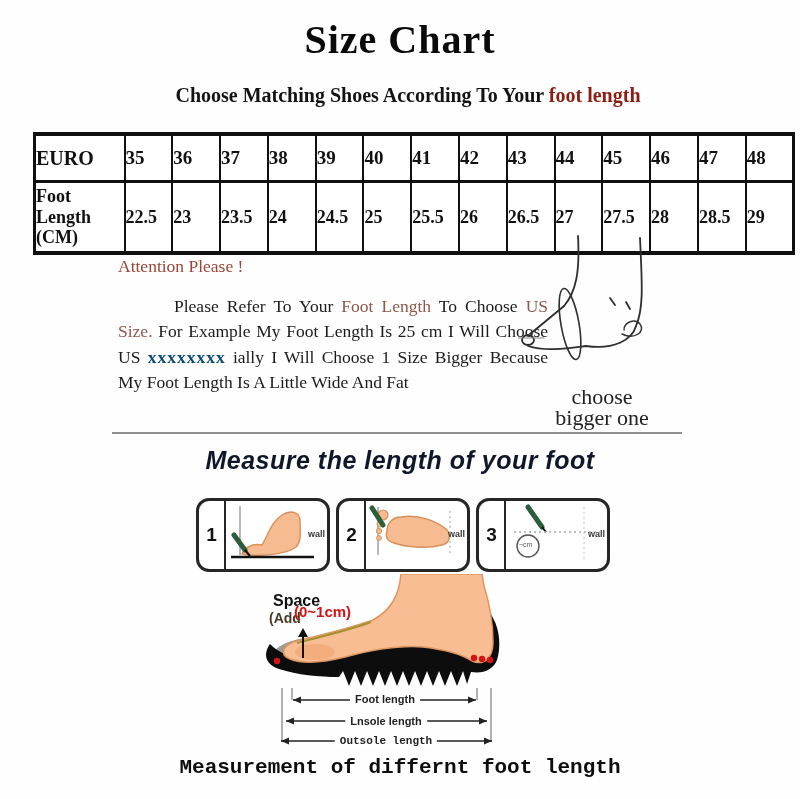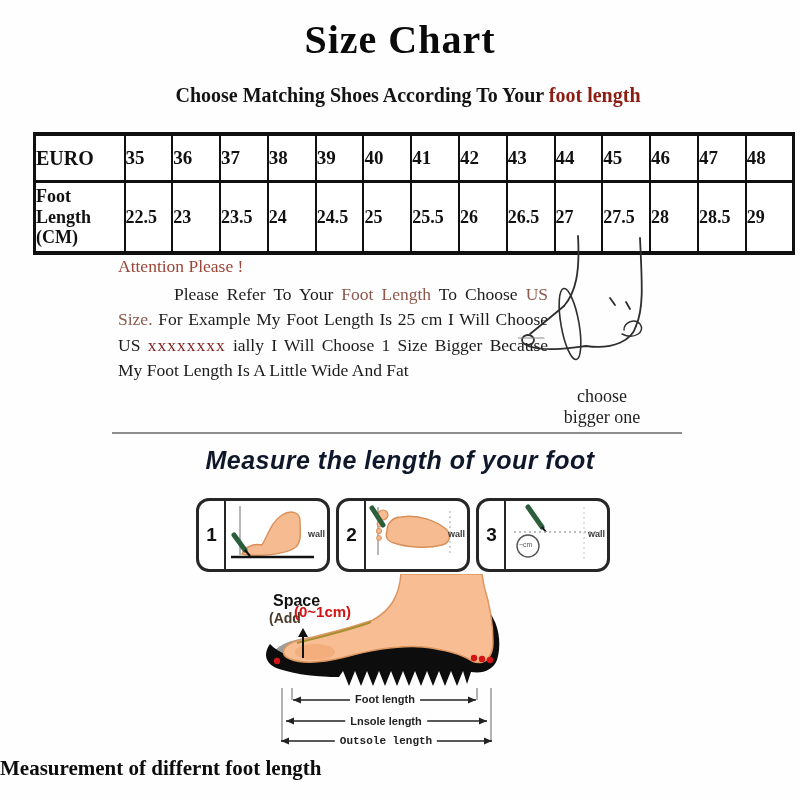--- a/index.html
+++ b/index.html
@@ -17,28 +17,28 @@
                 border:3px solid #101010; border-top-width:4px; border-bottom-width:4px; }
   table.sizes td { border:2px solid #101010; vertical-align:middle;
                    font-weight:bold; font-size:19px; background:#fff; padding:0; }
   table.sizes tr.r1 td { height:44px; border-bottom:3px solid #101010; }
   table.sizes tr.r2 td { height:68px; font-size:18px;margin-top:36px; }
   table.sizes td.hdr  { font-size:20px; }
   table.sizes td.hdr2 { font-size:17px; line-height:1.15; }
 
   .attention { position:absolute; left:118px; top:254px; width:430px; font-size:17.5px;
                line-height:25.5px; color:#1b1b1b; }
-  .attention .attn-head { color:#9a4636; margin-bottom:2px; }
+  .attention .attn-head { color:#9a4636; margin-bottom:14px; }
   .attention p { margin:0; text-indent:56px; text-align:justify; }
   .c-brown { color:#8d584c; }
-  .c-x { color:#7f1d1d; letter-spacing:1px; font-weight:normal; }
+  .c-x { color:#0c4a6e; letter-spacing:1px; font-weight:bold; }
 
   .sketch { position:absolute; left:518px; top:234px; }
   .sketch-note { position:absolute; left:540px; top:386px; width:124px; text-align:center;
-                 font-size:18px; line-height:21px; color:#222; }
+                 font-size:22px; line-height:21px; color:#222; }
 
   .divider { position:absolute; left:112px; top:432px; width:570px; height:2px; background:#8f8f8f; }
 
   .measure-heading { position:absolute; top:446px; left:0; width:100%; text-align:center;
                      font-family:"Liberation Sans", sans-serif; font-style:italic; font-weight:bold;
                      font-size:25px; color:#0f172a; letter-spacing:0.5px; }
 
   .steps { position:absolute; left:196px; top:498px; display:flex; gap:6px; }
   .panel { position:relative; width:128px; height:68px; border:3px solid #262626;
            border-radius:13px; background:#fff; }
@@ -59,22 +59,22 @@
   .add-lbl   { left:269px; top:610px; font-size:14px; color:#4a3a28; }
   .range-lbl { left:294px; top:603px; font-size:15px; color:#d41414; }
 
   .meas-lbl { position:absolute; transform:translateX(-50%); background:#fff; padding:0 5px;
               font-family:"Liberation Sans", sans-serif; font-weight:bold; font-size:11px; color:#222;
               white-space:nowrap; }
   .meas-0 { left:385px; top:693px; }
   .meas-1 { left:386px; top:715px; }
   .meas-2 { left:386px; top:735px;font-family:Liberation Mono, monospace; }
 
-  .caption { position:absolute; top:756px; left:0; width:100%; text-align:left;
-             font-size:21px; font-weight:bold; color:#0d0d0d; }
+  .caption { position:absolute; top:756px; left:0; width:100%; text-align:center;
+             font-size:21px; font-weight:bold; color:#0d0d0d;font-family:Liberation Mono, monospace; }
 </style>
 </head>
 <body>
 
 <div class="stage">
 
   <div class="page-title">Size Chart</div>
 
   <div class="subtitle"><span>Choose Matching Shoes According To Your</span> <span class="accent">foot length</span></div>
 

